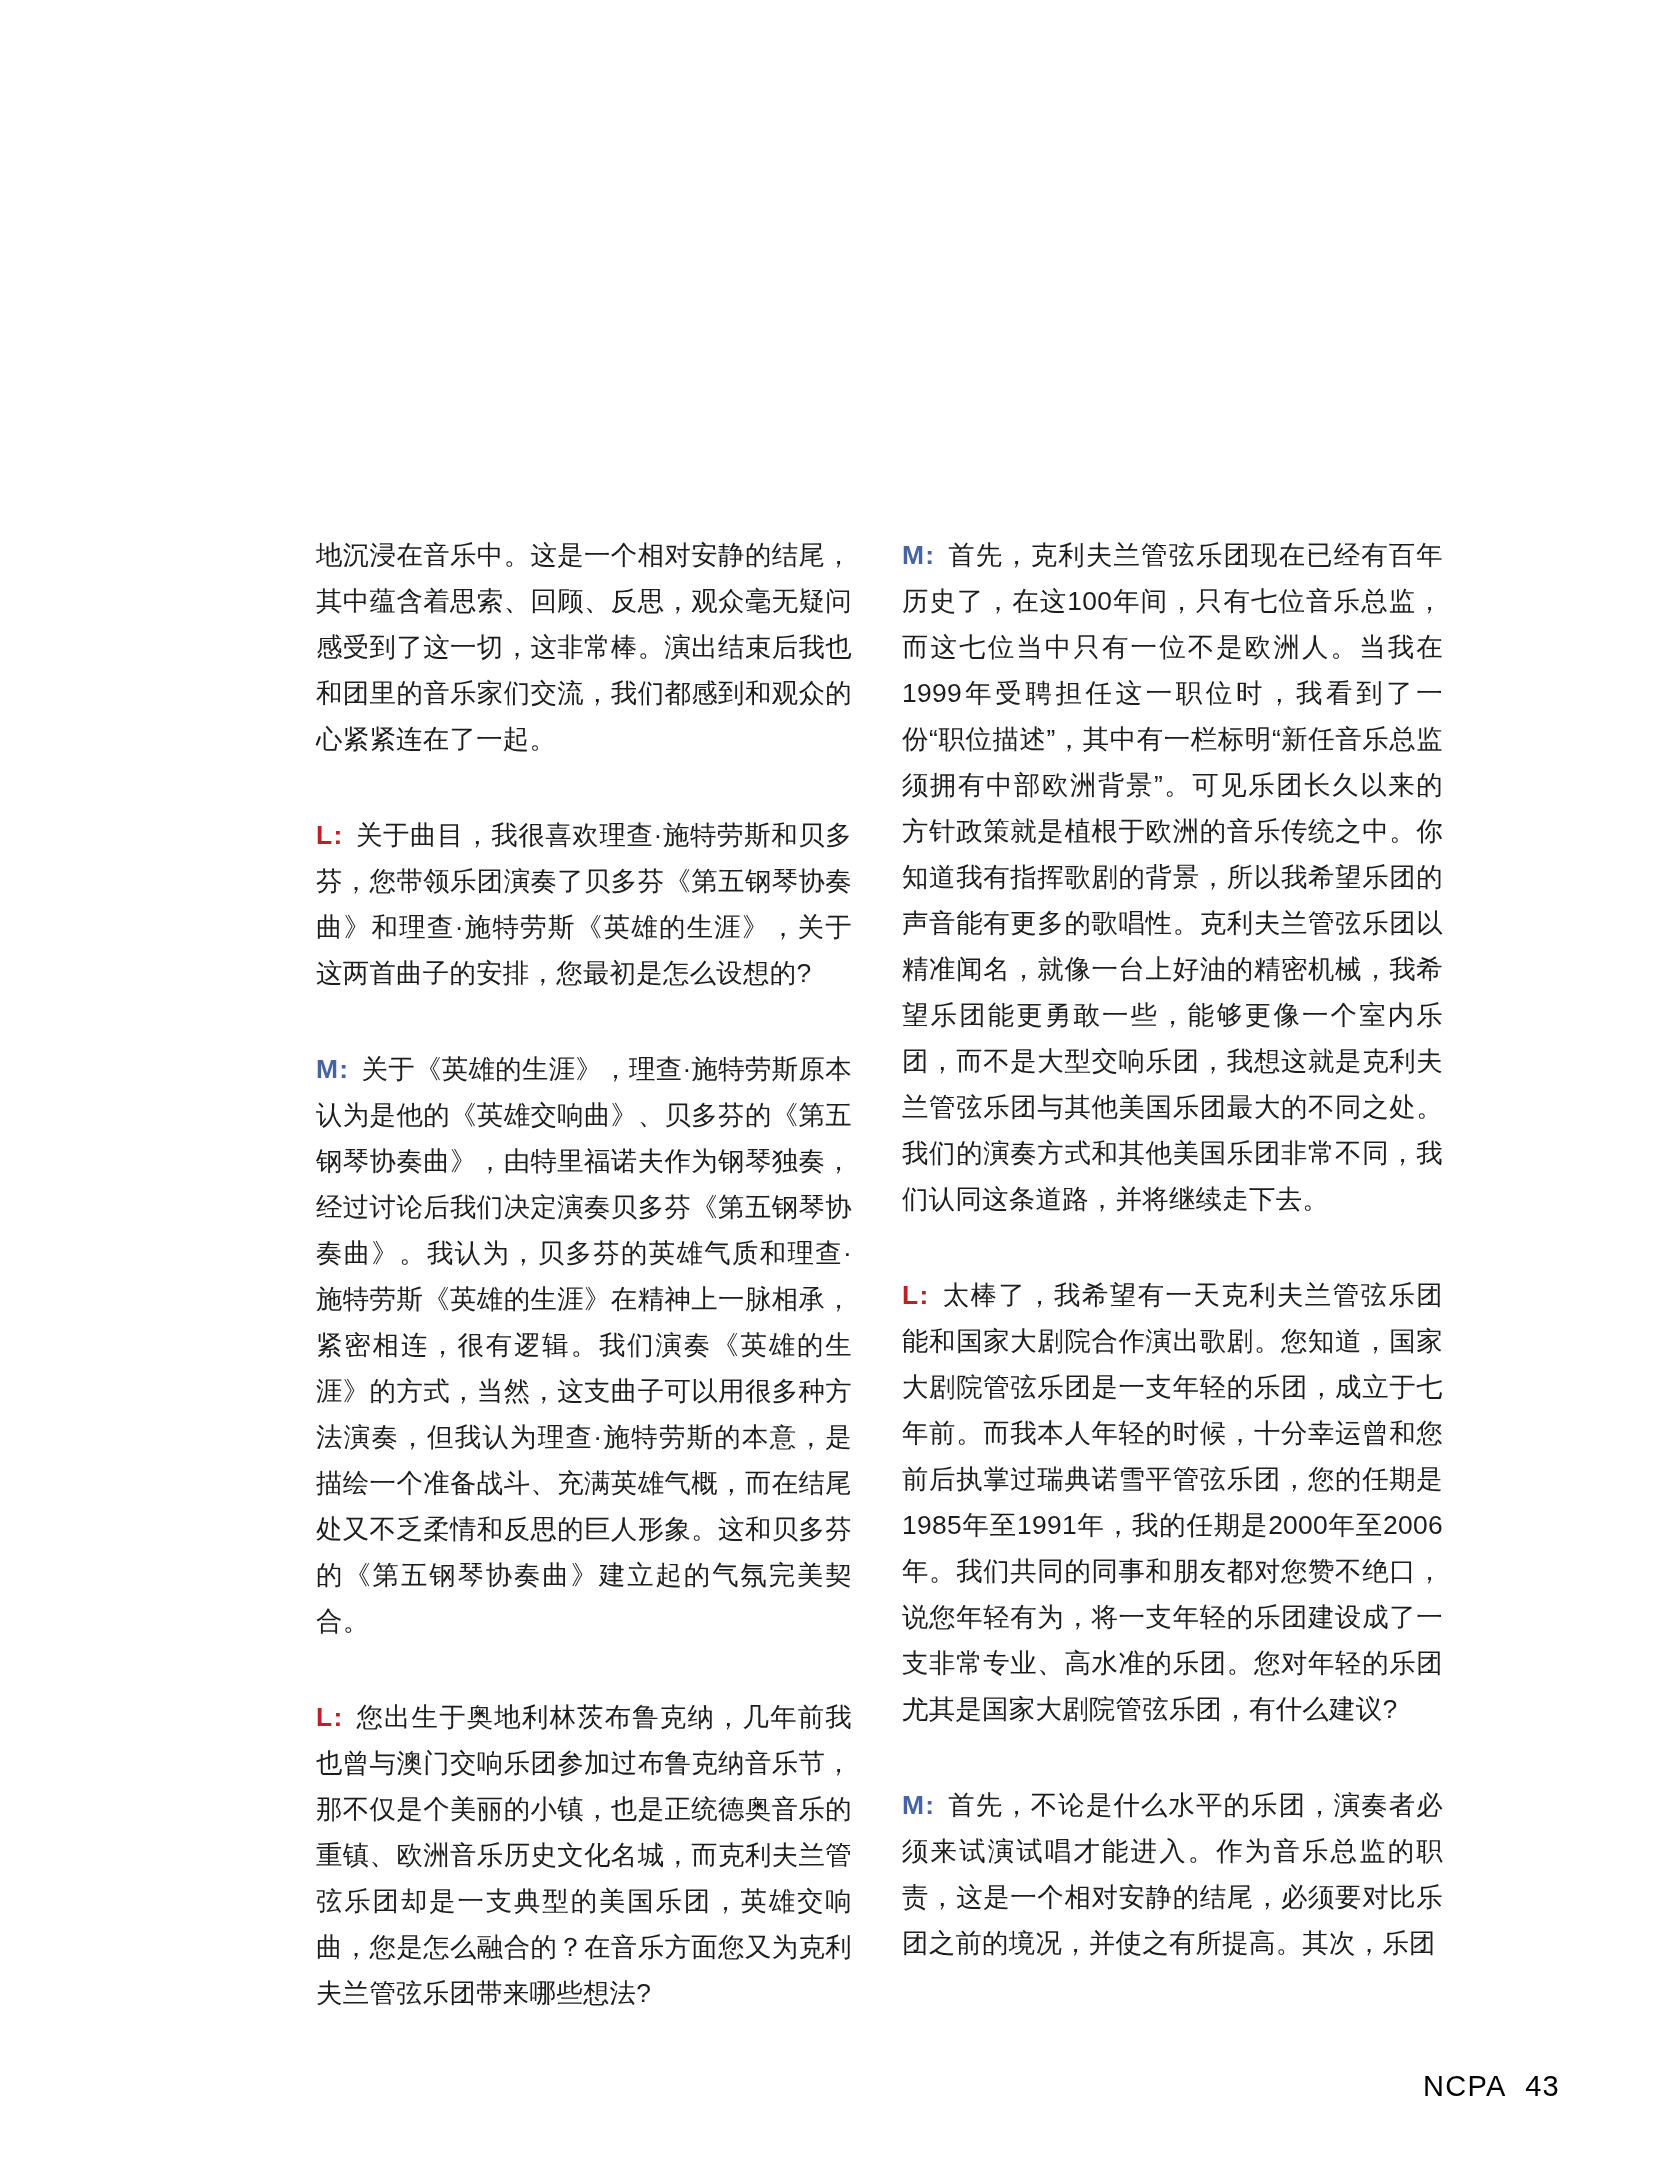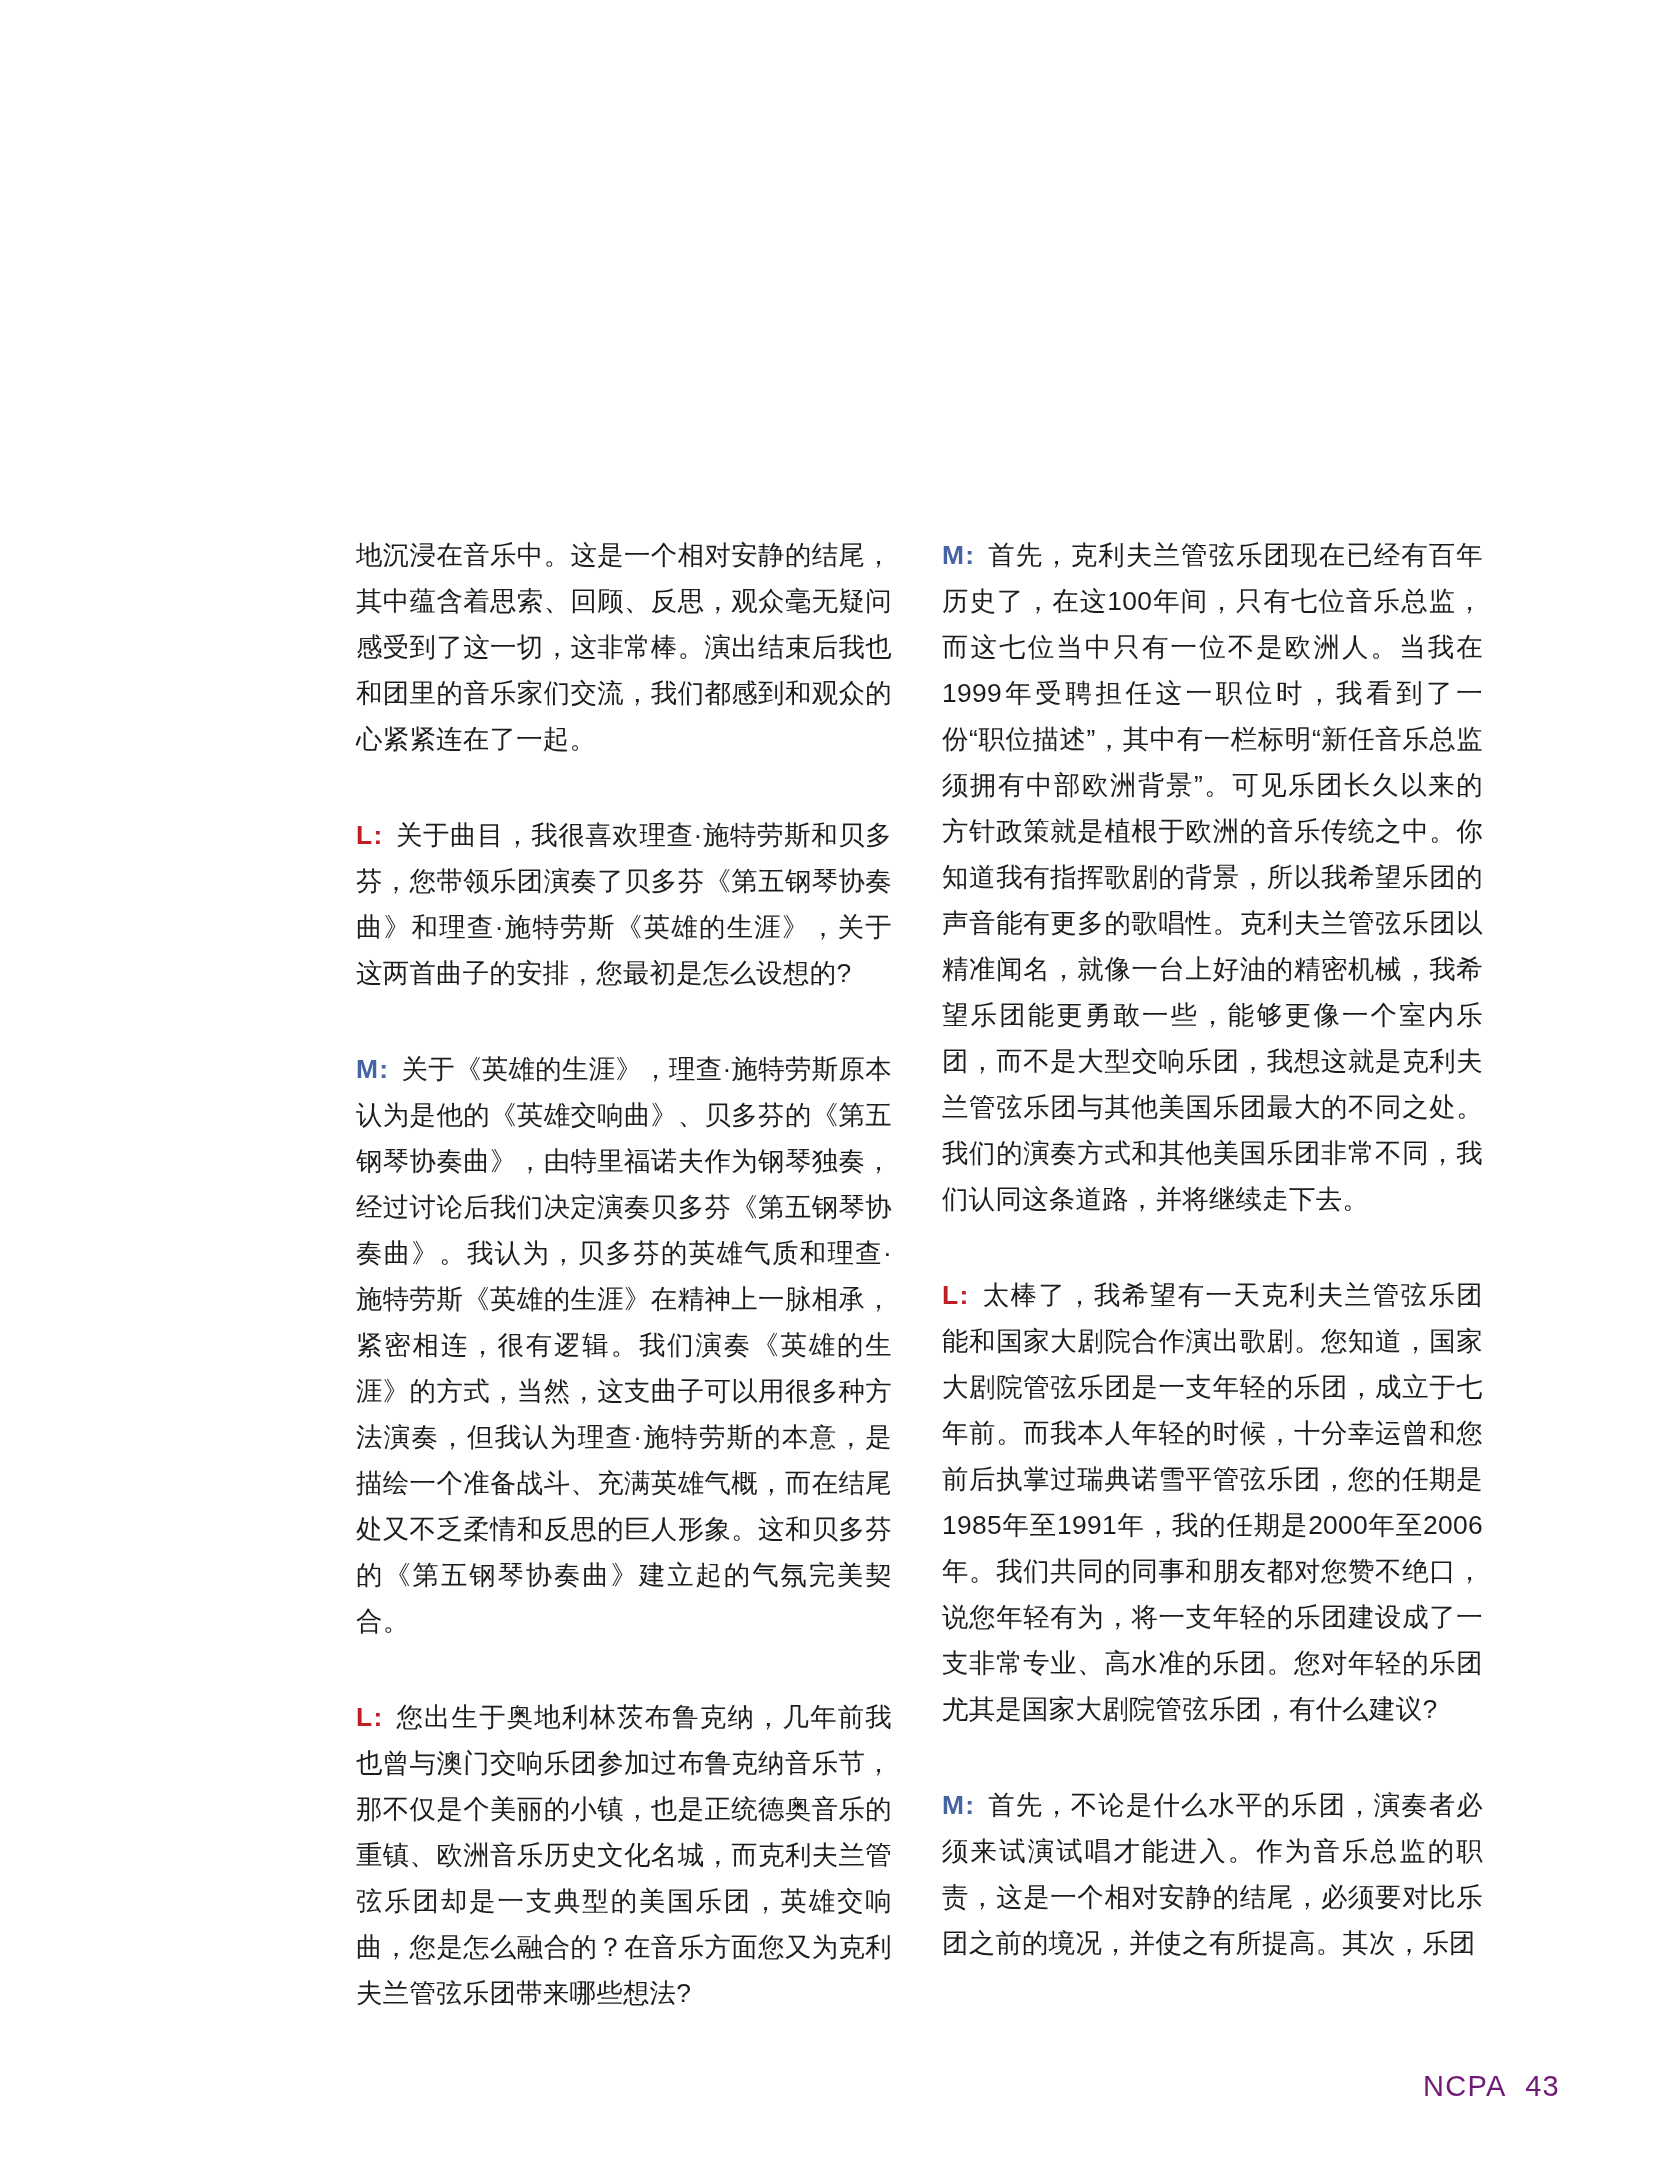--- a/index.html
+++ b/index.html
@@ -11,21 +11,20 @@
     position: relative;
     width: 1676px;
     height: 2183px;
     background: #ffffff;
     overflow: hidden;
     font-family: "Liberation Sans", "DejaVu Sans", sans-serif;
   }
   .column {
     position: absolute;
     top: 532px;
-    margin-left: 40px;
   }
   .column-left  { left: 316px;  width: 536px; }
   .column-right { left: 902px; width: 541px; }
   .para {
     margin: 0 0 50px 0;
     font-size: 26.4px;
     line-height: 46px;
     text-align: justify;
     text-justify: inter-ideograph;
     letter-spacing: 0.3px;
@@ -56,17 +55,17 @@
       <p class="para"><span>地沉浸在音乐中。这是一个相对安静的结尾，其中蕴含着思索、回顾、反思，观众毫无疑问感受到了这一切，这非常棒。演出结束后我也和团里的音乐家们交流，我们都感到和观众的心紧紧连在了一起。</span></p>
       <p class="para"><span class="speaker" style="color: rgb(190, 31, 36);">L:</span><span>关于曲目，我很喜欢理查·施特劳斯和贝多芬，您带领乐团演奏了贝多芬《第五钢琴协奏曲》和理查·施特劳斯《英雄的生涯》，关于这两首曲子的安排，您最初是怎么设想的?</span></p>
       <p class="para"><span class="speaker" style="color: rgb(70, 99, 163);">M:</span><span>关于《英雄的生涯》，理查·施特劳斯原本认为是他的《英雄交响曲》、贝多芬的《第五钢琴协奏曲》，由特里福诺夫作为钢琴独奏，经过讨论后我们决定演奏贝多芬《第五钢琴协奏曲》。我认为，贝多芬的英雄气质和理查·施特劳斯《英雄的生涯》在精神上一脉相承，紧密相连，很有逻辑。我们演奏《英雄的生涯》的方式，当然，这支曲子可以用很多种方法演奏，但我认为理查·施特劳斯的本意，是描绘一个准备战斗、充满英雄气概，而在结尾处又不乏柔情和反思的巨人形象。这和贝多芬的《第五钢琴协奏曲》建立起的气氛完美契合。</span></p>
       <p class="para"><span class="speaker" style="color: rgb(190, 31, 36);">L:</span><span>您出生于奥地利林茨布鲁克纳，几年前我也曾与澳门交响乐团参加过布鲁克纳音乐节，那不仅是个美丽的小镇，也是正统德奥音乐的重镇、欧洲音乐历史文化名城，而克利夫兰管弦乐团却是一支典型的美国乐团，英雄交响曲，您是怎么融合的？在音乐方面您又为克利夫兰管弦乐团带来哪些想法?</span></p>
     </div>
   <div class="column column-right" style="color: rgb(28, 28, 28);">
       <p class="para"><span class="speaker" style="color: rgb(70, 99, 163);">M:</span><span>首先，克利夫兰管弦乐团现在已经有百年历史了，在这100年间，只有七位音乐总监，而这七位当中只有一位不是欧洲人。当我在1999年受聘担任这一职位时，我看到了一份“职位描述”，其中有一栏标明“新任音乐总监须拥有中部欧洲背景”。可见乐团长久以来的方针政策就是植根于欧洲的音乐传统之中。你知道我有指挥歌剧的背景，所以我希望乐团的声音能有更多的歌唱性。克利夫兰管弦乐团以精准闻名，就像一台上好油的精密机械，我希望乐团能更勇敢一些，能够更像一个室内乐团，而不是大型交响乐团，我想这就是克利夫兰管弦乐团与其他美国乐团最大的不同之处。我们的演奏方式和其他美国乐团非常不同，我们认同这条道路，并将继续走下去。</span></p>
       <p class="para"><span class="speaker" style="color: rgb(190, 31, 36);">L:</span><span>太棒了，我希望有一天克利夫兰管弦乐团能和国家大剧院合作演出歌剧。您知道，国家大剧院管弦乐团是一支年轻的乐团，成立于七年前。而我本人年轻的时候，十分幸运曾和您前后执掌过瑞典诺雪平管弦乐团，您的任期是1985年至1991年，我的任期是2000年至2006年。我们共同的同事和朋友都对您赞不绝口，说您年轻有为，将一支年轻的乐团建设成了一支非常专业、高水准的乐团。您对年轻的乐团尤其是国家大剧院管弦乐团，有什么建议?</span></p>
       <p class="para"><span class="speaker" style="color: rgb(70, 99, 163);">M:</span><span>首先，不论是什么水平的乐团，演奏者必须来试演试唱才能进入。作为音乐总监的职责，这是一个相对安静的结尾，必须要对比乐团之前的境况，并使之有所提高。其次，乐团</span></p>
     </div>
-  <div class="footer" style="color: #701a75;">
+  <div class="footer" style="color: #000000;">
     <span>NCPA</span><span class="gap"></span><span>43</span>
   </div>
 </div>
 
 
 </body></html>

